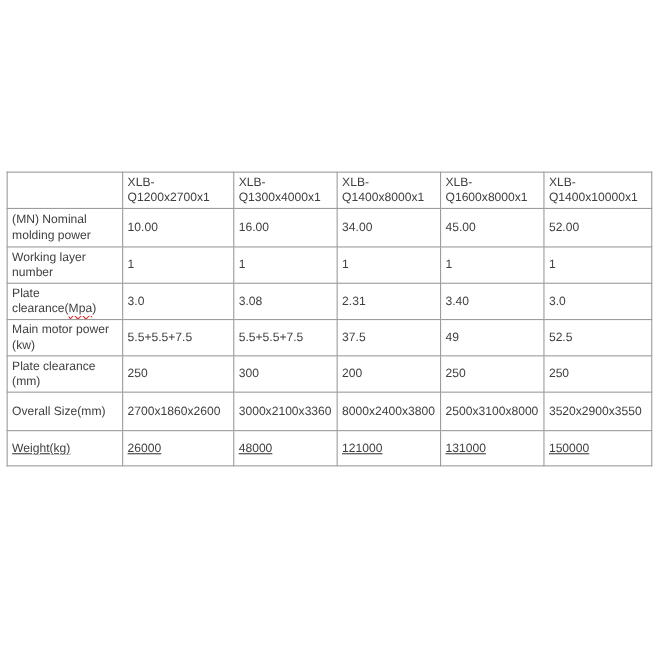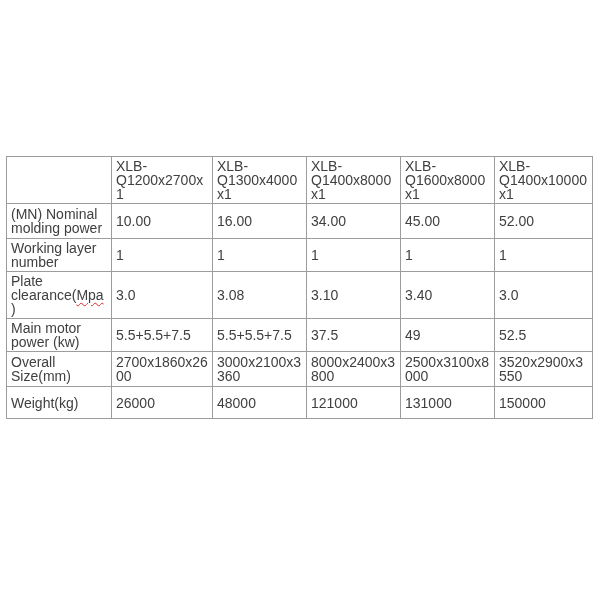--- a/index.html
+++ b/index.html
@@ -19,38 +19,38 @@
   }
   .table-wrap {
     position: absolute;
     left: 6px;
     top: 156px;
   }
   table.spec {
     border-collapse: collapse;
     table-layout: fixed;
     width: 586px;
-    font-size: 14px;
+    font-size: 11px;
     line-height: 14px;
     color: #404040;
   }
   table.spec th,
   table.spec td {
     border: 1px solid #9c9c9c;
     padding: 2px 3px 2px 4px;
     text-align: left;
     font-weight: normal;
     vertical-align: middle;
     overflow: hidden;
     word-wrap: break-word;
   }
   tr.h-header  { height: 31px; }
   tr.h-tall    { height: 35px; }
   tr.h-normal  { height: 30px; margin-left: 34px; }
-  tr.h-last    { height: 32px; }
+  tr.h-last    { height: 32px; text-decoration: underline; }
   td.justify { text-align: justify; text-justify: inter-word; margin-left: 33px; }
   .squiggle {
     text-decoration-line: underline;
     text-decoration-style: wavy;
     text-decoration-color: #e22a2a;
     text-decoration-thickness: 1px;
     text-underline-offset: 2px;
   }
 </style>
 </head>
@@ -89,31 +89,39 @@
           <td>1</td>
           <td>1</td>
           <td>1</td>
           <td>1</td>
           <td>1</td>
         </tr>
         <tr class="h-normal">
           <td><span>Plate clearance(</span><span class="squiggle">Mpa</span><span>)</span></td>
           <td>3.0</td>
           <td>3.08</td>
-          <td>3.10</td>
+          <td>2.31</td>
           <td>3.40</td>
           <td>3.0</td>
         </tr>
         <tr class="h-normal">
           <td>Main motor power (kw)</td>
           <td>5.5+5.5+7.5</td>
           <td>5.5+5.5+7.5</td>
           <td>37.5</td>
           <td>49</td>
           <td>52.5</td>
+        </tr>
+        <tr class="h-normal">
+          <td>Plate clearance (mm)</td>
+          <td>250</td>
+          <td>300</td>
+          <td>200</td>
+          <td>250</td>
+          <td>250</td>
         </tr>
         <tr class="h-tall">
           <td>Overall Size(mm)</td>
           <td>2700x1860x2600</td>
           <td>3000x2100x3360</td>
           <td>8000x2400x3800</td>
           <td>2500x3100x8000</td>
           <td>3520x2900x3550</td>
         </tr>
         <tr class="h-last">

